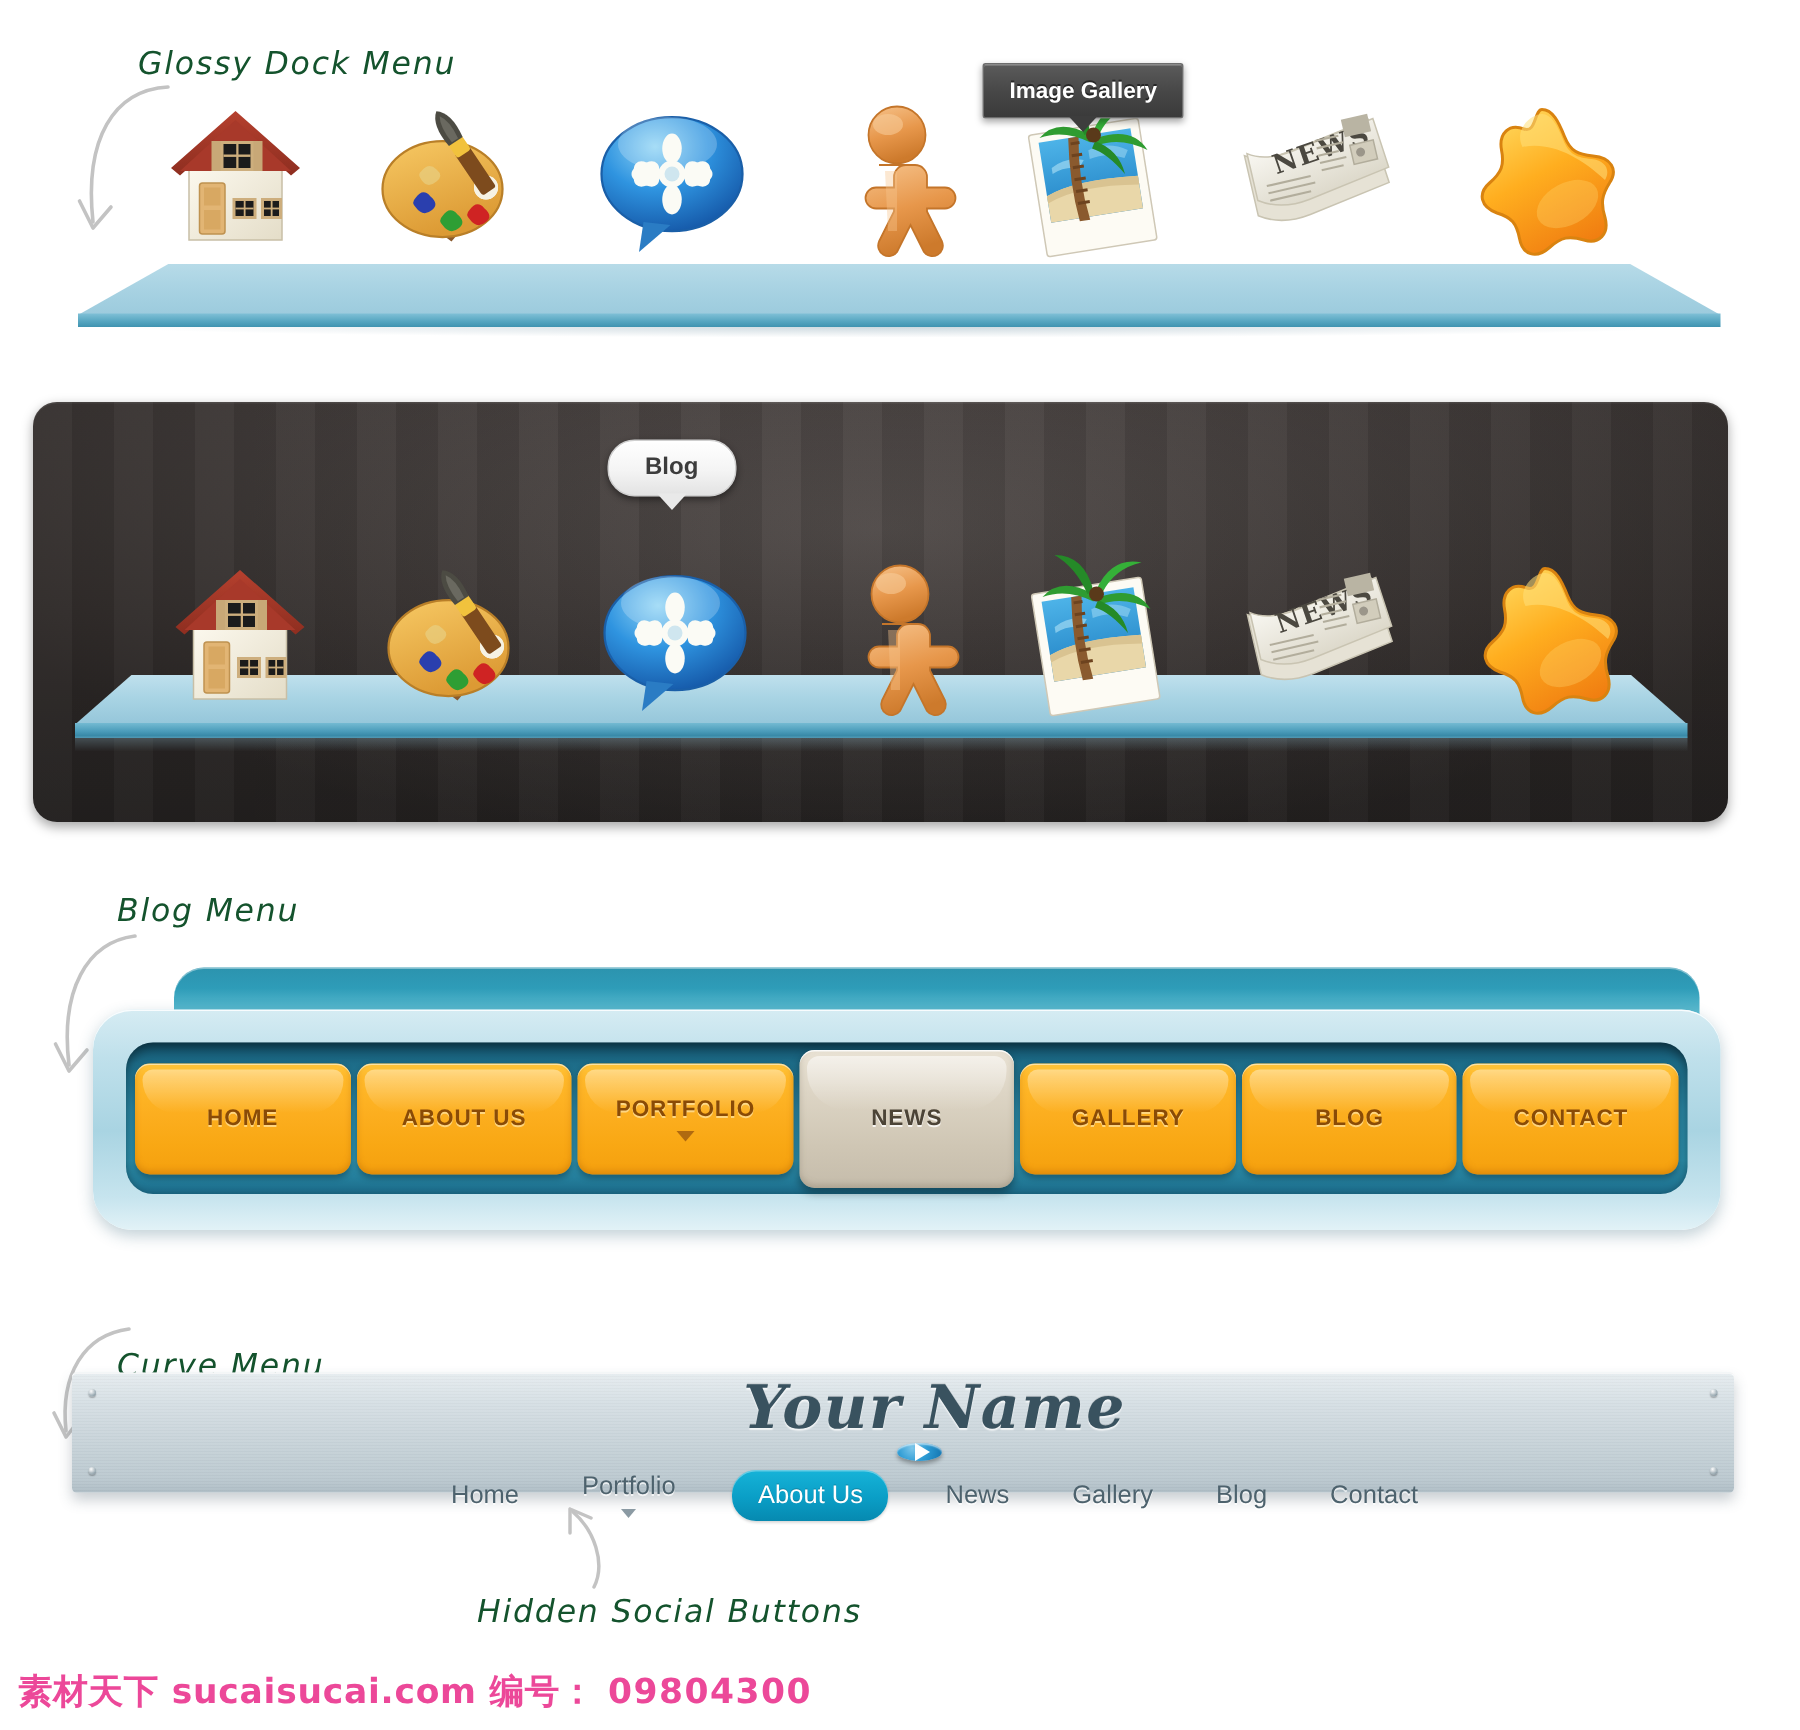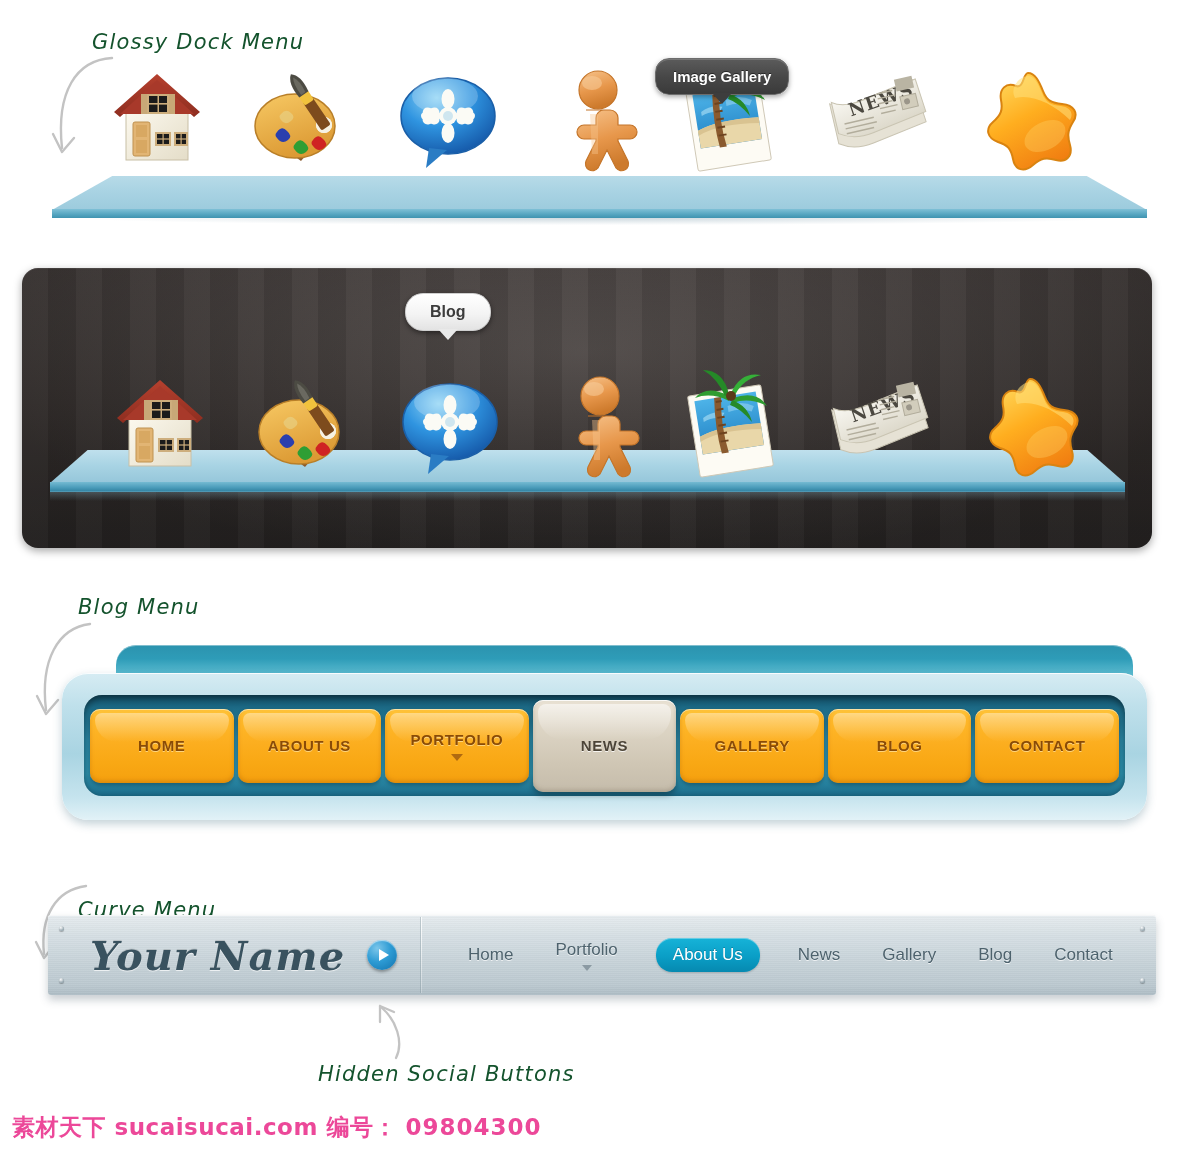--- a/index.html
+++ b/index.html
@@ -143,21 +143,21 @@
   }
   .mbtn.active::before{ background:linear-gradient(180deg, rgba(255,255,255,.55), rgba(255,255,255,0)); }
   .mbtn.active .lbl { color:#4c4437; text-shadow:0 1px 0 rgba(255,255,255,.8); }
 
   
   #curve-menu {
     position:absolute; left:48px; top:915px; width:1108px; height:80px;
     background:linear-gradient(180deg,#e6ecef 0%,#d6dfe4 26%,#c6d2d8 62%,#bcc9d0 88%,#aebdc5 100%);
     border-radius:3px;
     box-shadow: 0 5px 9px rgba(60,80,95,.28), inset 0 1px 0 rgba(255,255,255,.8);
-    display:flex; align-items:center;
+    display:flex; align-items:center;flex-direction:column;
   }
   #curve-menu::after{
     content:""; position:absolute; inset:0; pointer-events:none; border-radius:3px;
     background:repeating-linear-gradient(0deg, rgba(255,255,255,.035) 0 1px, rgba(0,0,0,.02) 1px 2px);
   }
   .logo-name {
     position:relative; z-index:2;
     margin-left:42px; font-family:"DejaVu Serif", serif; font-style:italic;
     font-weight:bold; font-size:40px; color:#39525f;
     text-shadow:0 1px 1px rgba(255,255,255,.75), 0 -1px 0 rgba(0,0,0,.12);
@@ -200,22 +200,22 @@
     box-shadow: inset 0 1px 0 rgba(255,255,255,.35), 0 1px 2px rgba(0,0,0,.18);
   }
   .rivet{
     position:absolute; width:5px;height:5px;border-radius:50%;
     background:radial-gradient(circle at 35% 30%, #ffffff, #93a4ad 70%, #6e7f89 100%);
     box-shadow:0 1px 1px rgba(0,0,0,.28);
   }
 
   
   .tooltip-dark {
-    position:absolute; left:655px; top:58px;
-    padding:9px 17px; border-radius:14px;
+    position:absolute; left:655px; top:42px;
+    padding:9px 17px; border-radius:2px;
     background:linear-gradient(180deg,#5b5b5b 0%,#474747 52%,#3a3a3a 100%);
     color:#ffffff; font-size:15px; font-weight:bold;
     text-shadow:0 -1px 0 rgba(0,0,0,.5);
     box-shadow:0 2px 5px rgba(0,0,0,.35), inset 0 1px 0 rgba(255,255,255,.18);
     border:1px solid #6d6d6d;
   }
   .tooltip-dark .tail {
     position:absolute; left:50%; transform:translateX(-50%); bottom:-10px;
     width:0;height:0;border-left:10px solid transparent;border-right:10px solid transparent;
     border-top:11px solid #3d3d3d;

